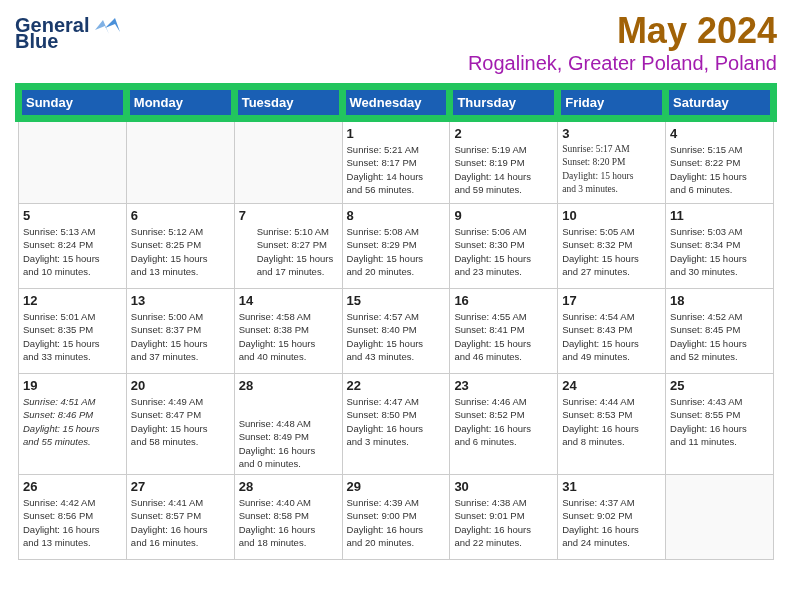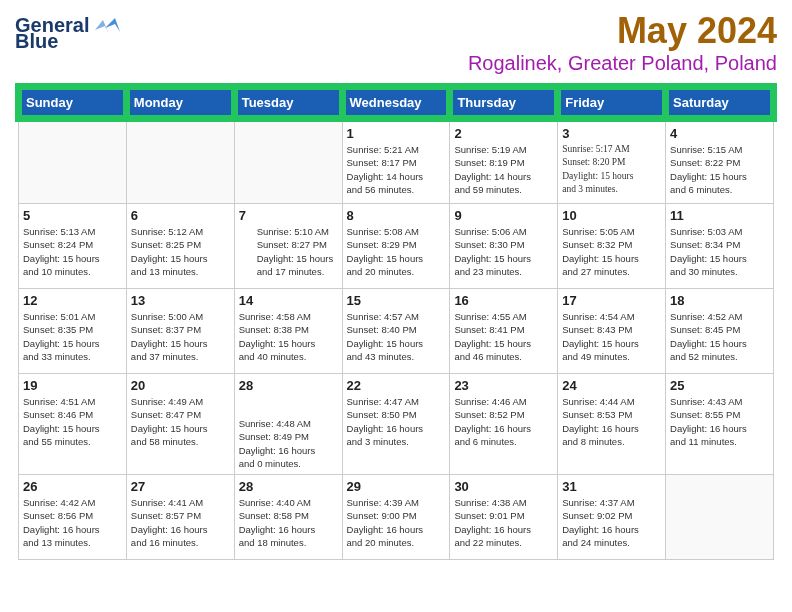--- a/index.html
+++ b/index.html
@@ -243,21 +243,21 @@
           <span class="day-num">18</span>
           <div class="cell-info" style="white-space: pre-line;">Sunrise: 4:52 AM
 Sunset: 8:45 PM
 Daylight: 15 hours
 and 52 minutes.</div>
         </td>
       </tr>
       <tr>
         <td>
           <span class="day-num">19</span>
-          <div class="cell-info" style="white-space: pre-line;">Sunrise: 4:51 AM
+          <div class="cell-info" style="white-space: pre-line; font-style: italic;">Sunrise: 4:51 AM
 Sunset: 8:46 PM
 Daylight: 15 hours
 and 55 minutes.</div>
         </td>
         <td>
           <span class="day-num">20</span>
           <div class="cell-info" style="white-space: pre-line;">Sunrise: 4:49 AM
 Sunset: 8:47 PM
 Daylight: 15 hours
 and 58 minutes.</div>

